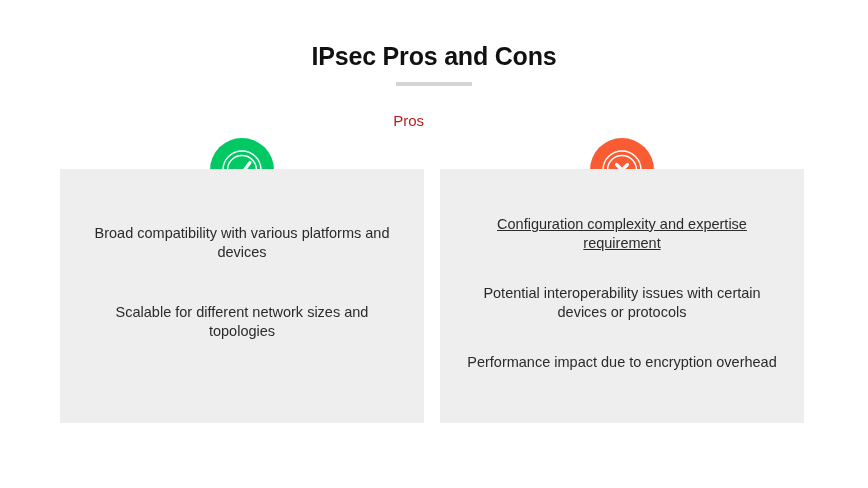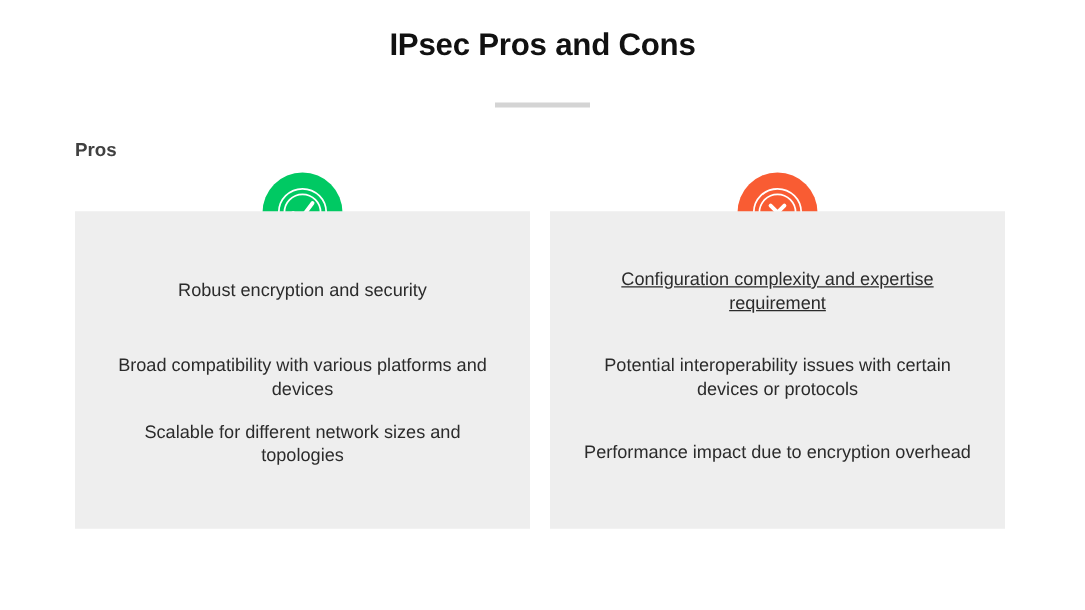--- a/index.html
+++ b/index.html
@@ -17,21 +17,21 @@
 
   .slide {
     position: relative;
     width: 868px;
     height: 488px;
   }
 
   
   .title {
     position: absolute;
-    top: 22px;
+    top: 42px;
     left: 0;
     width: 868px;
     text-align: center;
     font-size: 25px;
     font-weight: bold;
     color: #111111;
     letter-spacing: -0.2px;
   }
   .title-divider {
     position: absolute;
@@ -51,24 +51,24 @@
     background: #eeeeee;
   }
   .column.pros  { left: 60px; }
   .column.cons  { left: 440px; }
 
   
   .col-label {
     position: absolute;
     top: 112px;
     width: 364px;
-    text-align: left;
+    text-align: right;
     font-size: 15px;
-    font-weight: bold;
-    color: #404040;
+    font-weight: normal;
+    color: #b91c1c;
   }
   .col-label.pros { left: 60px; }
   .col-label.cons { left: 440px; }
 
   
   .badge-wrap {
     position: absolute;
     top: 132px;
     width: 364px;
     display: flex;
@@ -141,21 +141,20 @@
           <circle cx="22" cy="22" r="19" fill="none" stroke="#ffffff" stroke-width="1.4"></circle>
           <circle cx="22" cy="22" r="14.5" fill="none" stroke="#ffffff" stroke-width="1.4"></circle>
           <path d="M14.5 22.5 L19.5 28.5 L30 14.5" fill="none" stroke="#ffffff" stroke-width="3.2" stroke-linecap="round" stroke-linejoin="round"></path>
         </svg>
       </div>
     </div>
   </div>
 
   <div class="column pros">
     <div class="items">
-      <div class="item">Robust encryption and security</div>
       <div class="item">Broad compatibility with various platforms and devices</div>
       <div class="item">Scalable for different network sizes and topologies</div>
     </div>
   </div>
 
 
   <div class="badge-wrap cons">
     <div class="badge-halo">
       <div class="badge orange">
         <svg width="44" height="44" viewBox="0 0 44 44">

